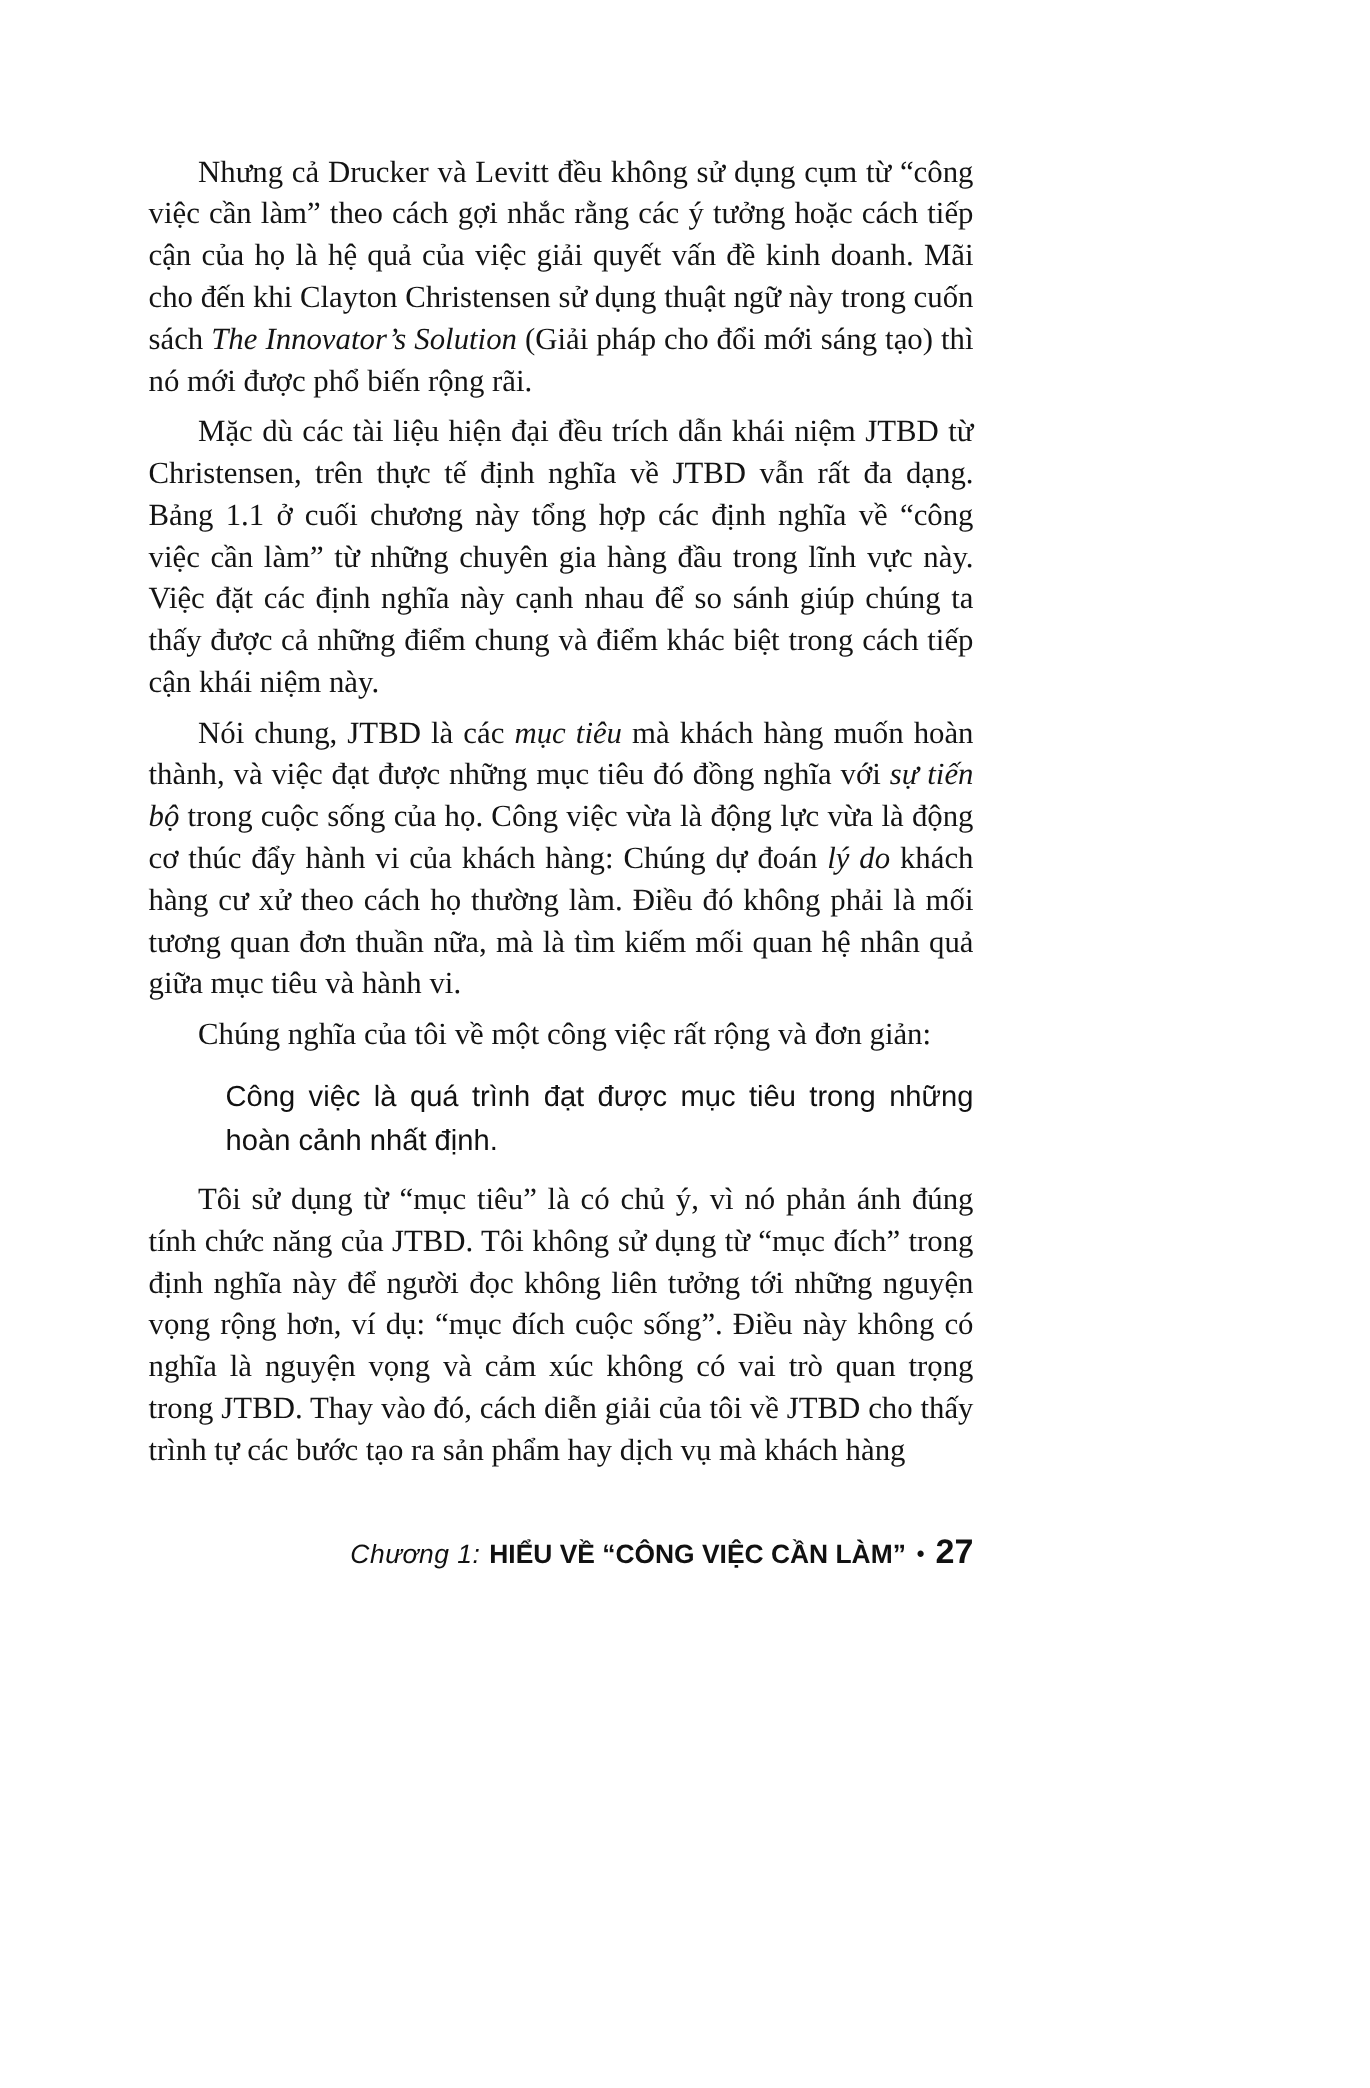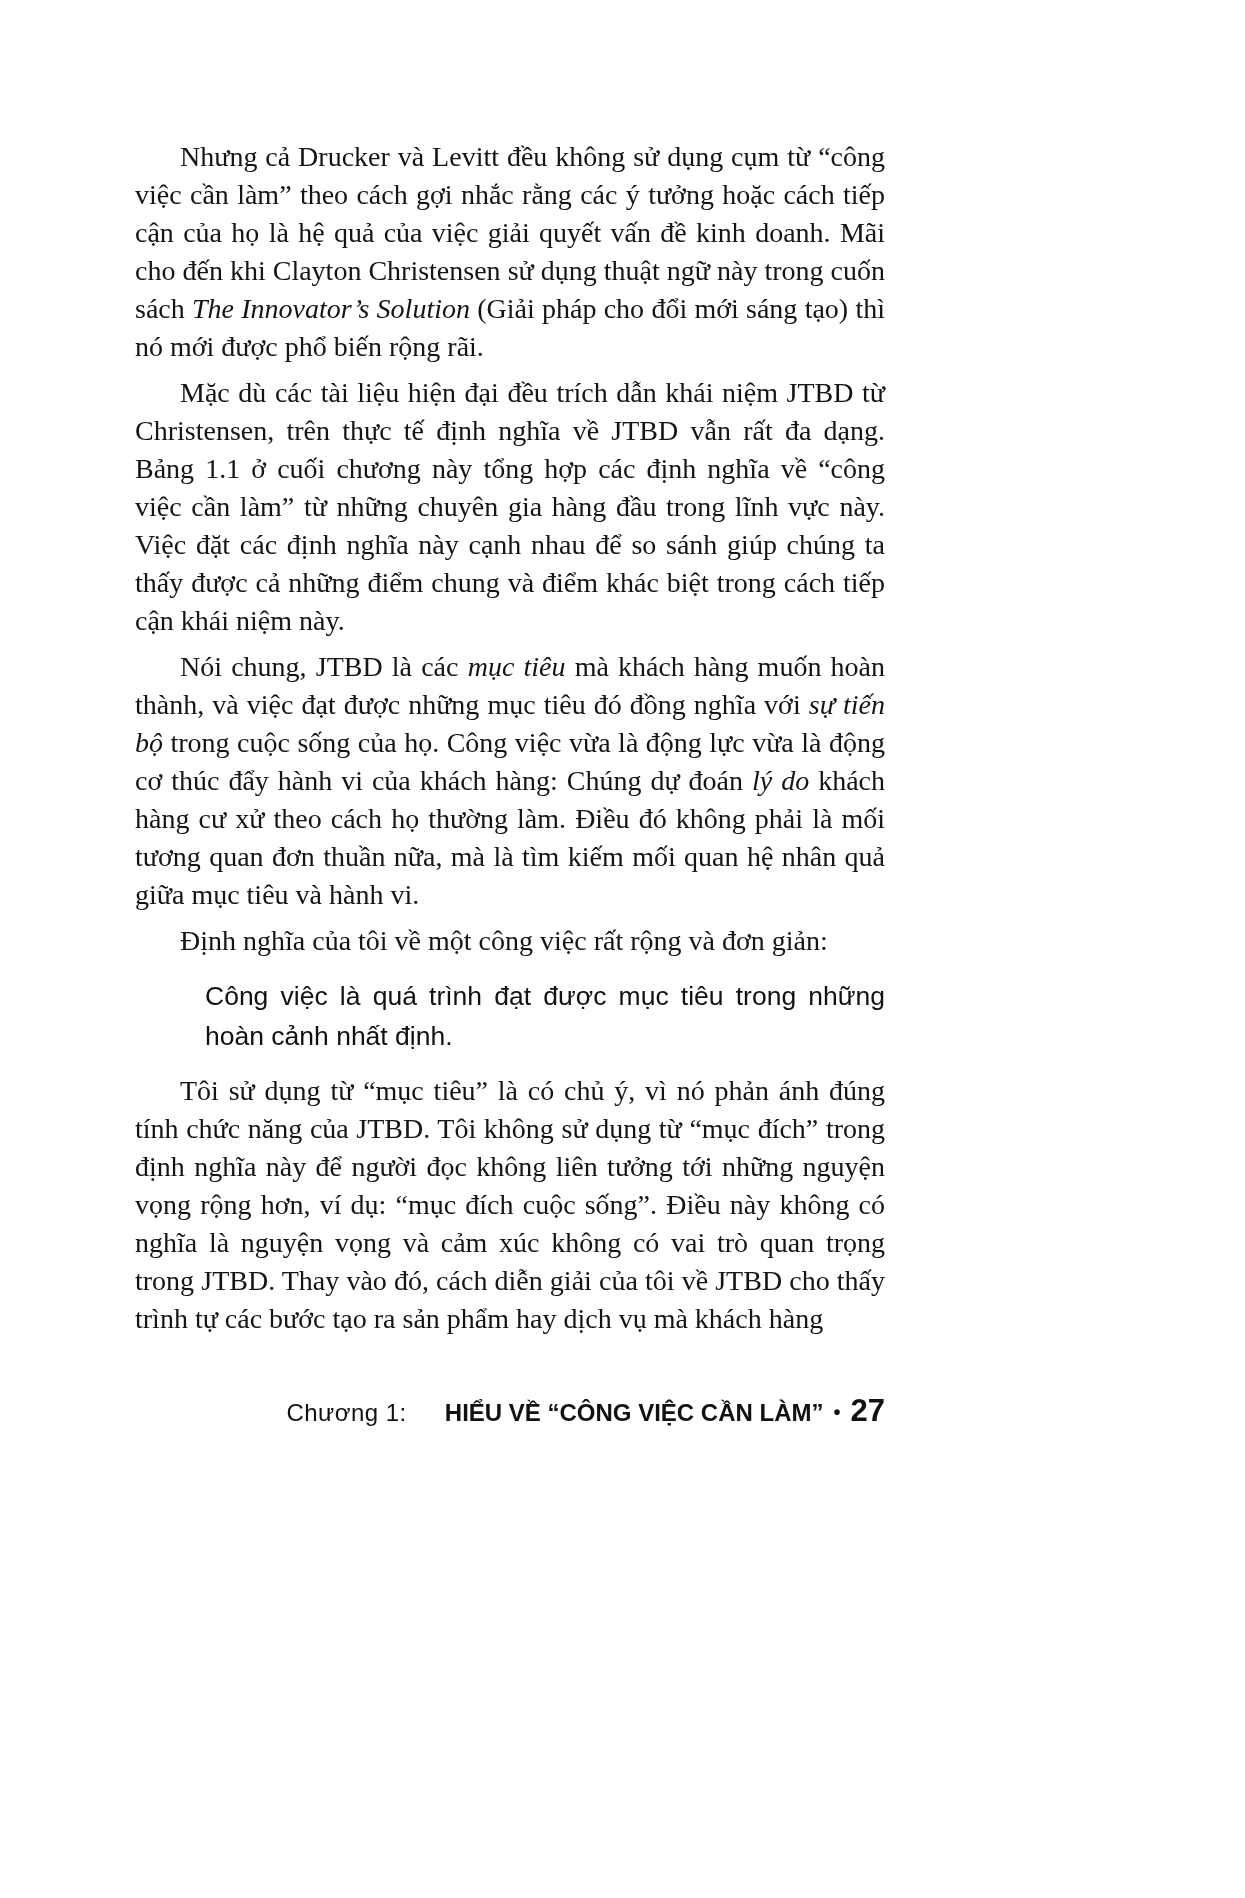--- a/index.html
+++ b/index.html
@@ -38,27 +38,27 @@
   }
   .footer {
     margin-top: 55px;
     text-align: right;
     font-family: "Liberation Sans", sans-serif;
     font-size: 24px;
     color: #111111;
     white-space: nowrap;
   }
   .chapter-label {
+    font-style: italic;
     font-weight: 400;
     letter-spacing: 0.5px;
     margin-right: 8px;
   }
   .chapter-title {
     font-weight: 700;
-    margin-left: 30px;
   }
   .separator {
     font-weight: 700;
     margin: 0 10px;
     font-size: 20px;
     vertical-align: 2px;
   }
   .page-number {
     font-weight: 700;
     font-size: 31px;
@@ -69,21 +69,21 @@
 
 <div class="page">
   <div class="content">
 
     <p class="para"><span>Nhưng cả Drucker và Levitt đều không sử dụng cụm từ “công việc cần làm” theo cách gợi nhắc rằng các ý tưởng hoặc cách tiếp cận của họ là hệ quả của việc giải quyết vấn đề kinh doanh. Mãi cho đến khi Clayton Christensen sử dụng thuật ngữ này trong cuốn sách </span><span class="italic">The Innovator’s Solution</span><span> (Giải pháp cho đổi mới sáng tạo) thì nó mới được phổ biến rộng rãi.</span></p>
 
     <p class="para"><span>Mặc dù các tài liệu hiện đại đều trích dẫn khái niệm JTBD từ Christensen, trên thực tế định nghĩa về JTBD vẫn rất đa dạng. Bảng 1.1 ở cuối chương này tổng hợp các định nghĩa về “công việc cần làm” từ những chuyên gia hàng đầu trong lĩnh vực này. Việc đặt các định nghĩa này cạnh nhau để so sánh giúp chúng ta thấy được cả những điểm chung và điểm khác biệt trong cách tiếp cận khái niệm này.</span></p>
 
     <p class="para"><span>Nói chung, JTBD là các </span><span class="italic">mục tiêu</span><span> mà khách hàng muốn hoàn thành, và việc đạt được những mục tiêu đó đồng nghĩa với </span><span class="italic">sự tiến bộ</span><span> trong cuộc sống của họ. Công việc vừa là động lực vừa là động cơ thúc đẩy hành vi của khách hàng: Chúng dự đoán </span><span class="italic">lý do</span><span> khách hàng cư xử theo cách họ thường làm. Điều đó không phải là mối tương quan đơn thuần nữa, mà là tìm kiếm mối quan hệ nhân quả giữa mục tiêu và hành vi.</span></p>
 
-    <p class="para"><span>Định nghĩa của tôi về một công việc rất rộng và đơn giản:</span></p>
+    <p class="para"><span>Chúng nghĩa của tôi về một công việc rất rộng và đơn giản:</span></p>
 
     <p class="quote"><span>Công việc là quá trình đạt được mục tiêu trong những hoàn cảnh nhất định.</span></p>
 
     <p class="para"><span>Tôi sử dụng từ “mục tiêu” là có chủ ý, vì nó phản ánh đúng tính chức năng của JTBD. Tôi không sử dụng từ “mục đích” trong định nghĩa này để người đọc không liên tưởng tới những nguyện vọng rộng hơn, ví dụ: “mục đích cuộc sống”. Điều này không có nghĩa là nguyện vọng và cảm xúc không có vai trò quan trọng trong JTBD. Thay vào đó, cách diễn giải của tôi về JTBD cho thấy trình tự các bước tạo ra sản phẩm hay dịch vụ mà khách hàng</span></p>
 
     <div class="footer">
       <span class="chapter-label">Chương 1:</span><span class="chapter-title">HIỂU VỀ “CÔNG VIỆC CẦN LÀM”</span><span class="separator">•</span><span class="page-number">27</span>
     </div>
 
   </div>

